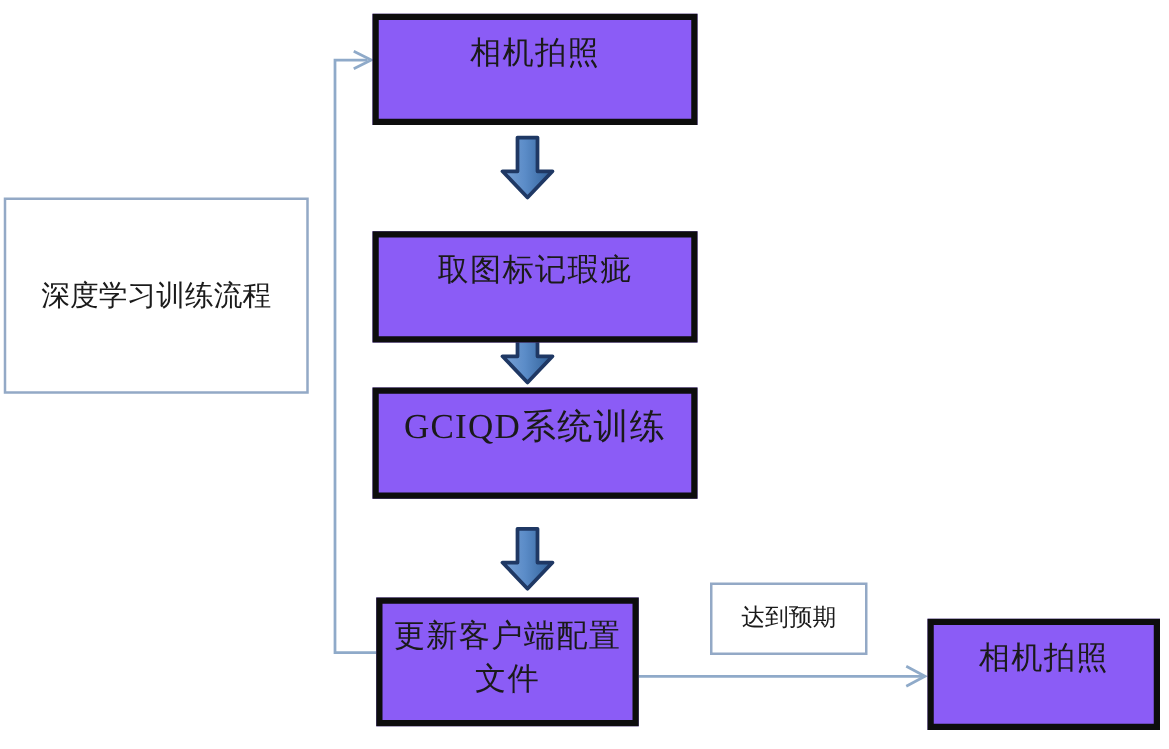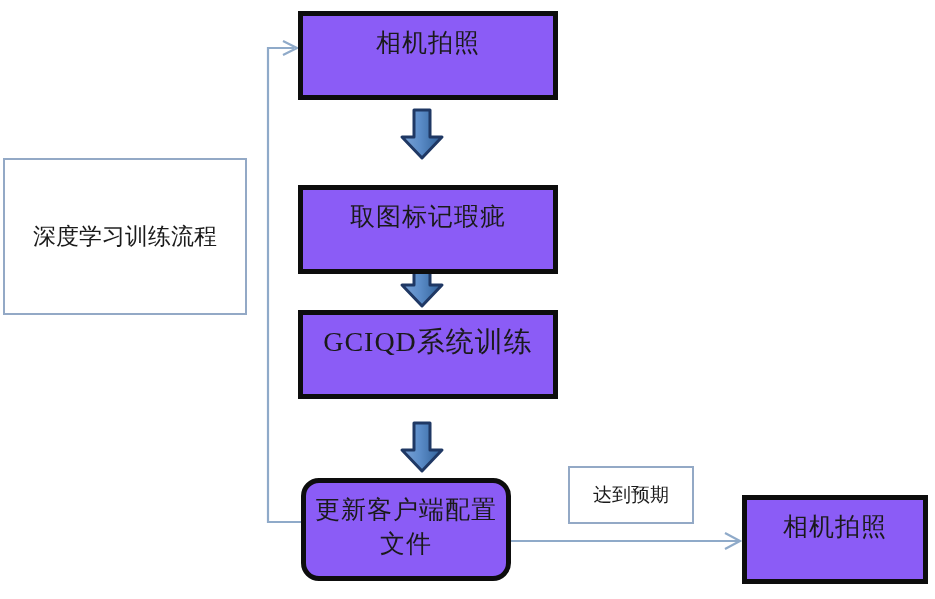--- a/index.html
+++ b/index.html
@@ -148,21 +148,21 @@
   </div>
 
   <div class="node" style="left:298px; top:158px; width:260px; height:89px;margin-top:27px;">
     <span class="node-label">取图标记瑕疵</span>
   </div>
 
   <div class="node latin" style="left:298px; top:310px; width:260px; height:89px;">
     <span class="node-label">GCIQD系统训练</span>
   </div>
 
-  <div class="node" style="left:301px; top:478px; width:210px; height:103px;border-radius:18px;">
+  <div class="node" style="left:301px; top:478px; width:210px; height:103px;">
     <span class="node-label">更新客户端配置
 文件</span>
   </div>
 
   <div class="node" style="left:742px; top:495px; width:186px; height:89px;">
     <span class="node-label">相机拍照</span>
   </div>
 
   <div class="note note-small" style="left:568px; top:466px; width:126px; height:58px;">
     <span class="note-line">达到预期</span>

